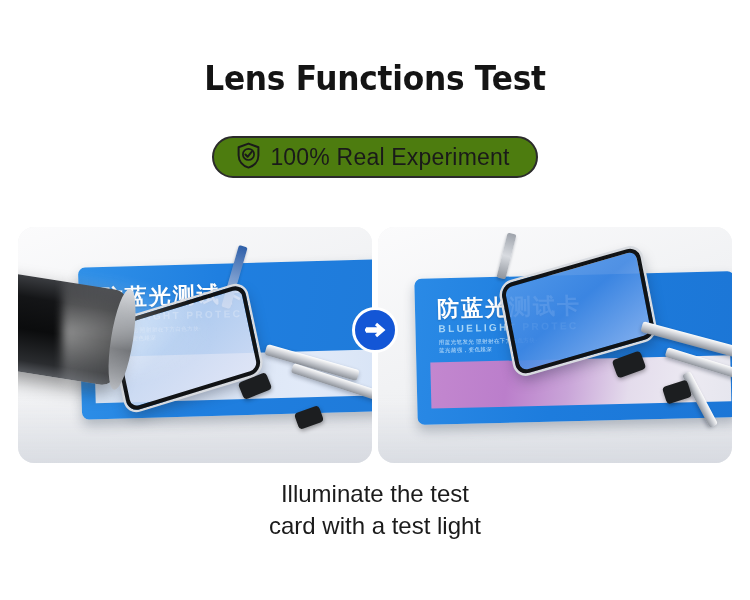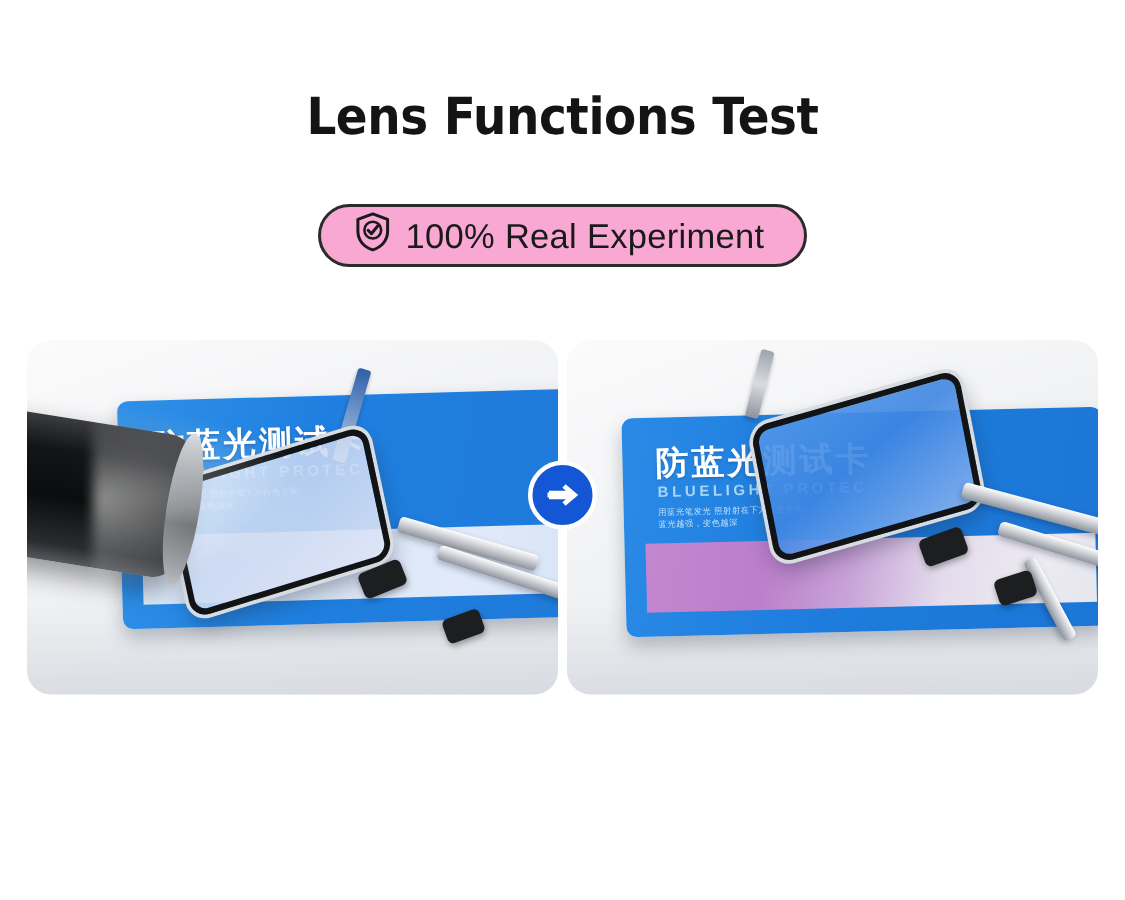--- a/index.html
+++ b/index.html
@@ -41,21 +41,21 @@
     justify-content: center;
   }
   .badge-pill {
     display: flex;
     align-items: center;
     gap: 9px;
     height: 42px;
     padding: 0 26px 0 22px;
     border: 2px solid #2b2b2b;
     border-radius: 22px;
-    background: #f9a8d4;
+    background: #4d7c0f;
     box-sizing: border-box;
   }
   .badge-label {
     font-size: 23px;
     color: #1a1a1a;
     letter-spacing: 0.2px;
     line-height: 1;
     white-space: nowrap;
   }
   .shield-icon { display: block; }
@@ -357,13 +357,15 @@
       <div class="temple" style="left:262px; top:108px; width:108px; height:11px; transform:rotate(15deg);"></div>
       <div class="temple" style="left:286px; top:134px; width:96px; height:10px; transform:rotate(17deg);"></div>
       <div class="temple" style="left:292px; top:168px; width:60px; height:9px; transform:rotate(62deg);"></div>
       <div class="nose-pad" style="left:236px; top:128px; width:30px; height:19px; transform:rotate(-20deg);"></div>
       <div class="nose-pad" style="left:286px; top:156px; width:26px; height:18px; transform:rotate(-18deg);"></div>
     </div>
   </div>
 </div>
 
 <div class="captions">
+  <div class="caption">Illuminate the test
+card with a test light</div>
 </div>
 
 </body></html>

